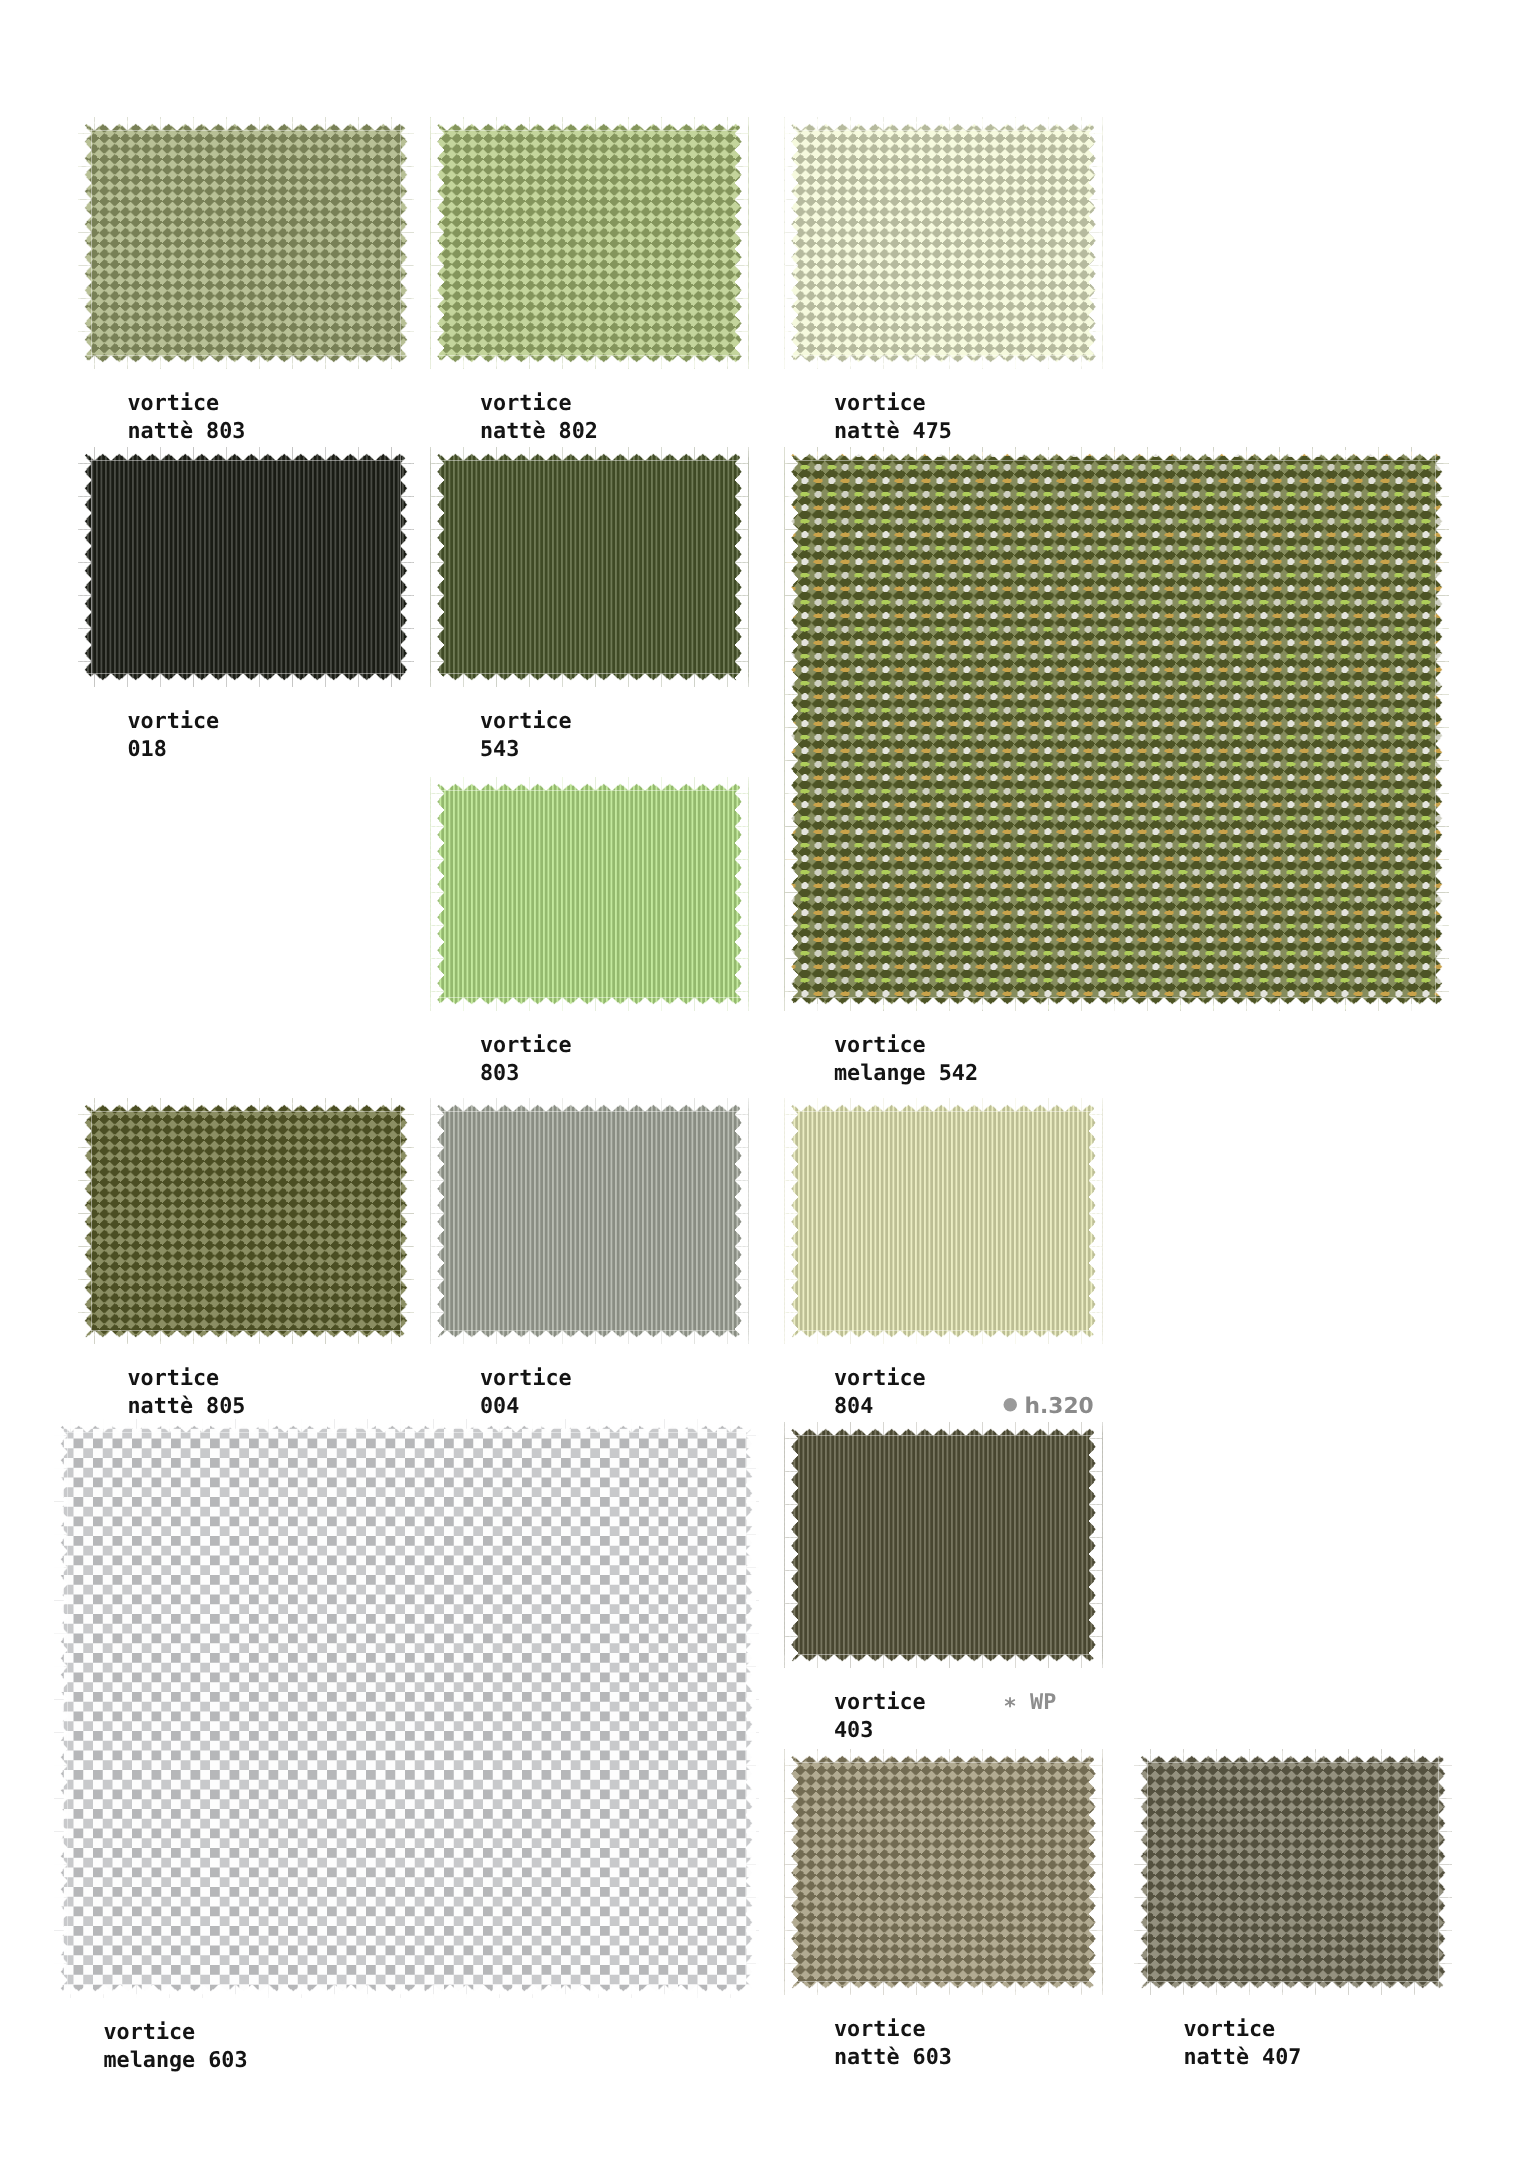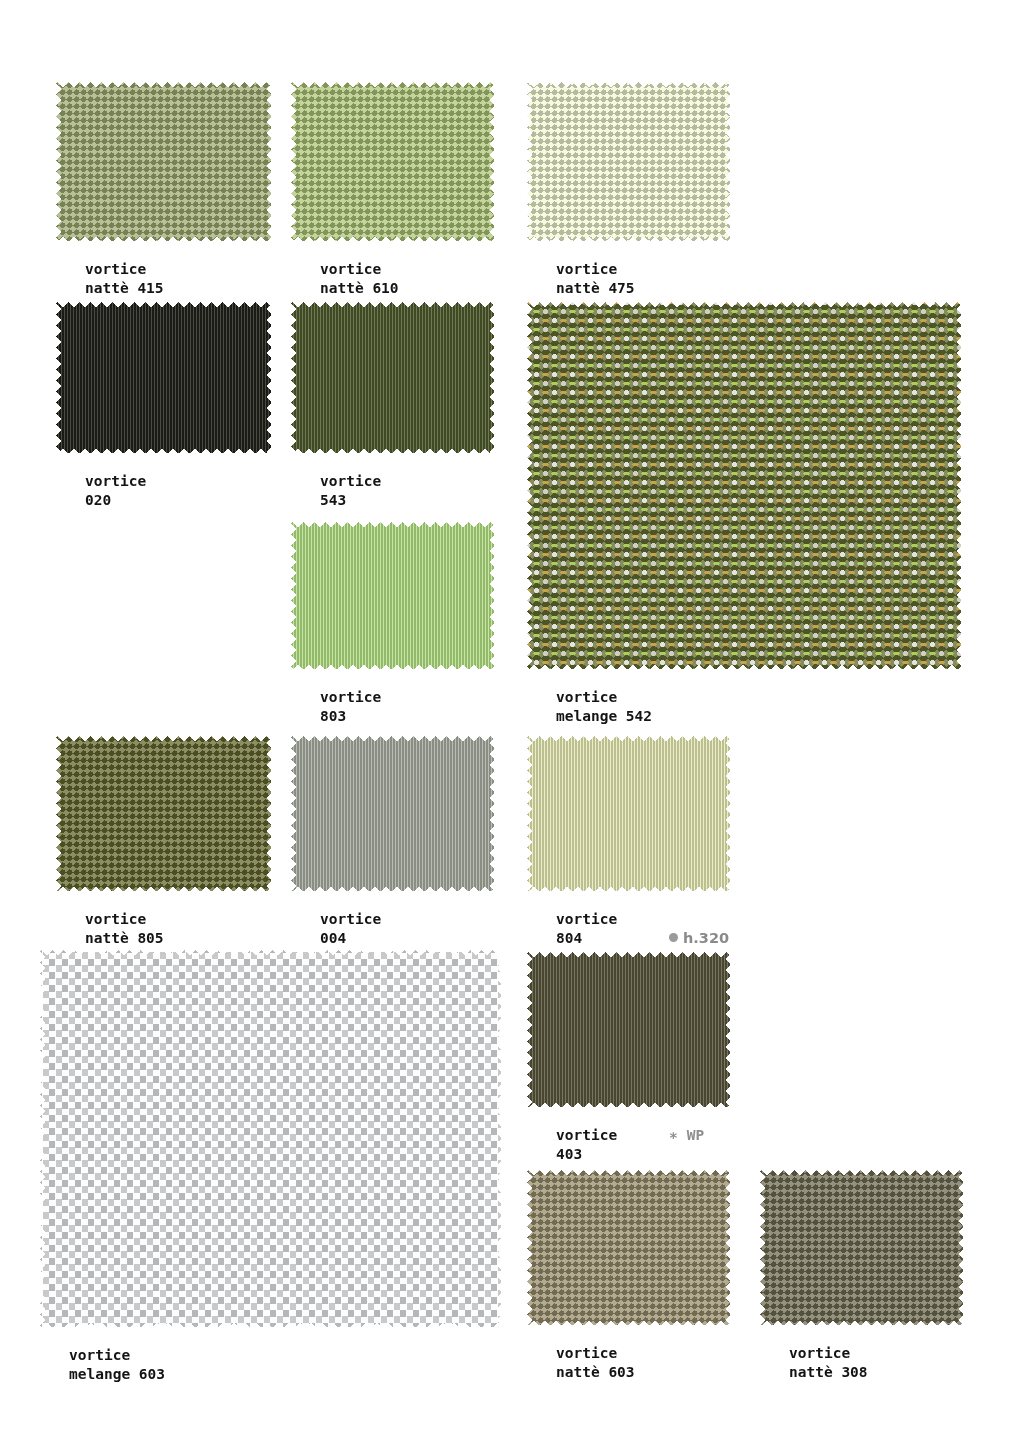--- a/index.html
+++ b/index.html
@@ -149,35 +149,35 @@
       <div class="swatch-img">
         <div class="weave" style="--base: #9aa278; --tex: repeating-conic-gradient(from 45deg at 50% 50%, #b8c096 0deg 90deg, #788056 90deg 180deg, #b8c096 180deg 270deg, #788056 270deg 360deg),
           repeating-linear-gradient(90deg, #8e966c 0 2px, transparent 2px 4px); --texsize: 7px 7px, 4px 4px;"></div>
         <div class="teeth teeth-top" style="--tooth-w: 22px; --tooth-h: 9px;"></div>
         <div class="teeth teeth-bottom" style="--tooth-w: 22px; --tooth-h: 9px;"></div>
         <div class="teeth teeth-left" style="--tooth-w: 22px; --tooth-h: 9px;"></div>
         <div class="teeth teeth-right" style="--tooth-w: 22px; --tooth-h: 9px;"></div>
       </div>
       <div class="caption" style="top: 182px; left: 33px;">
         <span class="line1">vortice</span>
-        <span class="line2">nattè 415</span>
+        <span class="line2">nattè 803</span>
       </div>
     </div>
     <div class="swatch-card" style="left: 287px; top: 78px; width: 212px; height: 168px;">
       <div class="swatch-img">
         <div class="weave" style="--base: #a6b77e; --tex: repeating-conic-gradient(from 45deg at 50% 50%, #c4d59c 0deg 90deg, #84955c 90deg 180deg, #c4d59c 180deg 270deg, #84955c 270deg 360deg),
           repeating-linear-gradient(90deg, #9aab72 0 2px, transparent 2px 4px); --texsize: 7px 7px, 4px 4px;"></div>
         <div class="teeth teeth-top" style="--tooth-w: 22px; --tooth-h: 9px;"></div>
         <div class="teeth teeth-bottom" style="--tooth-w: 22px; --tooth-h: 9px;"></div>
         <div class="teeth teeth-left" style="--tooth-w: 22px; --tooth-h: 9px;"></div>
         <div class="teeth teeth-right" style="--tooth-w: 22px; --tooth-h: 9px;"></div>
       </div>
       <div class="caption" style="top: 182px; left: 33px;">
         <span class="line1">vortice</span>
-        <span class="line2">nattè 610</span>
+        <span class="line2">nattè 802</span>
       </div>
     </div>
     <div class="swatch-card" style="left: 523px; top: 78px; width: 212px; height: 168px;">
       <div class="swatch-img">
         <div class="weave" style="--base: #d8dcc0; --tex: repeating-conic-gradient(from 45deg at 50% 50%, #f6fade 0deg 90deg, #b6ba9e 90deg 180deg, #f6fade 180deg 270deg, #b6ba9e 270deg 360deg),
           repeating-linear-gradient(90deg, #ccd0b4 0 2px, transparent 2px 4px); --texsize: 7px 7px, 4px 4px;"></div>
         <div class="teeth teeth-top" style="--tooth-w: 22px; --tooth-h: 9px;"></div>
         <div class="teeth teeth-bottom" style="--tooth-w: 22px; --tooth-h: 9px;"></div>
         <div class="teeth teeth-left" style="--tooth-w: 22px; --tooth-h: 9px;"></div>
         <div class="teeth teeth-right" style="--tooth-w: 22px; --tooth-h: 9px;"></div>
@@ -191,21 +191,21 @@
       <div class="swatch-img">
         <div class="weave" style="--base: #33352e; --tex: repeating-linear-gradient(90deg, #494b44 0 1.5px, #191b14 1.5px 3px),
           repeating-linear-gradient(0deg, rgba(0,0,0,.14) 0 1.5px, rgba(255,255,255,.12) 1.5px 3px); --texsize: 3px 3px, 3px 3px;"></div>
         <div class="teeth teeth-top" style="--tooth-w: 22px; --tooth-h: 9px;"></div>
         <div class="teeth teeth-bottom" style="--tooth-w: 22px; --tooth-h: 9px;"></div>
         <div class="teeth teeth-left" style="--tooth-w: 22px; --tooth-h: 9px;"></div>
         <div class="teeth teeth-right" style="--tooth-w: 22px; --tooth-h: 9px;"></div>
       </div>
       <div class="caption" style="top: 174px; left: 33px;">
         <span class="line1">vortice</span>
-        <span class="line2">020</span>
+        <span class="line2">018</span>
       </div>
     </div>
     <div class="swatch-card" style="left: 287px; top: 298px; width: 212px; height: 160px;">
       <div class="swatch-img">
         <div class="weave" style="--base: #59643f; --tex: repeating-linear-gradient(90deg, #6f7a55 0 1.5px, #3f4a25 1.5px 3px),
           repeating-linear-gradient(0deg, rgba(0,0,0,.14) 0 1.5px, rgba(255,255,255,.12) 1.5px 3px); --texsize: 3px 3px, 3px 3px;"></div>
         <div class="teeth teeth-top" style="--tooth-w: 22px; --tooth-h: 9px;"></div>
         <div class="teeth teeth-bottom" style="--tooth-w: 22px; --tooth-h: 9px;"></div>
         <div class="teeth teeth-left" style="--tooth-w: 22px; --tooth-h: 9px;"></div>
         <div class="teeth teeth-right" style="--tooth-w: 22px; --tooth-h: 9px;"></div>
@@ -336,16 +336,16 @@
       <div class="swatch-img">
         <div class="weave" style="--base: #767361; --tex: repeating-conic-gradient(from 45deg at 50% 50%, #94917f 0deg 90deg, #54513f 90deg 180deg, #94917f 180deg 270deg, #54513f 270deg 360deg),
           repeating-linear-gradient(90deg, #6a6755 0 2px, transparent 2px 4px); --texsize: 7px 7px, 4px 4px;"></div>
         <div class="teeth teeth-top" style="--tooth-w: 22px; --tooth-h: 9px;"></div>
         <div class="teeth teeth-bottom" style="--tooth-w: 22px; --tooth-h: 9px;"></div>
         <div class="teeth teeth-left" style="--tooth-w: 22px; --tooth-h: 9px;"></div>
         <div class="teeth teeth-right" style="--tooth-w: 22px; --tooth-h: 9px;"></div>
       </div>
       <div class="caption" style="top: 178px; left: 33px;">
         <span class="line1">vortice</span>
-        <span class="line2">nattè 308</span>
+        <span class="line2">nattè 407</span>
       </div>
     </div>
   </div>
 
 </body></html>

